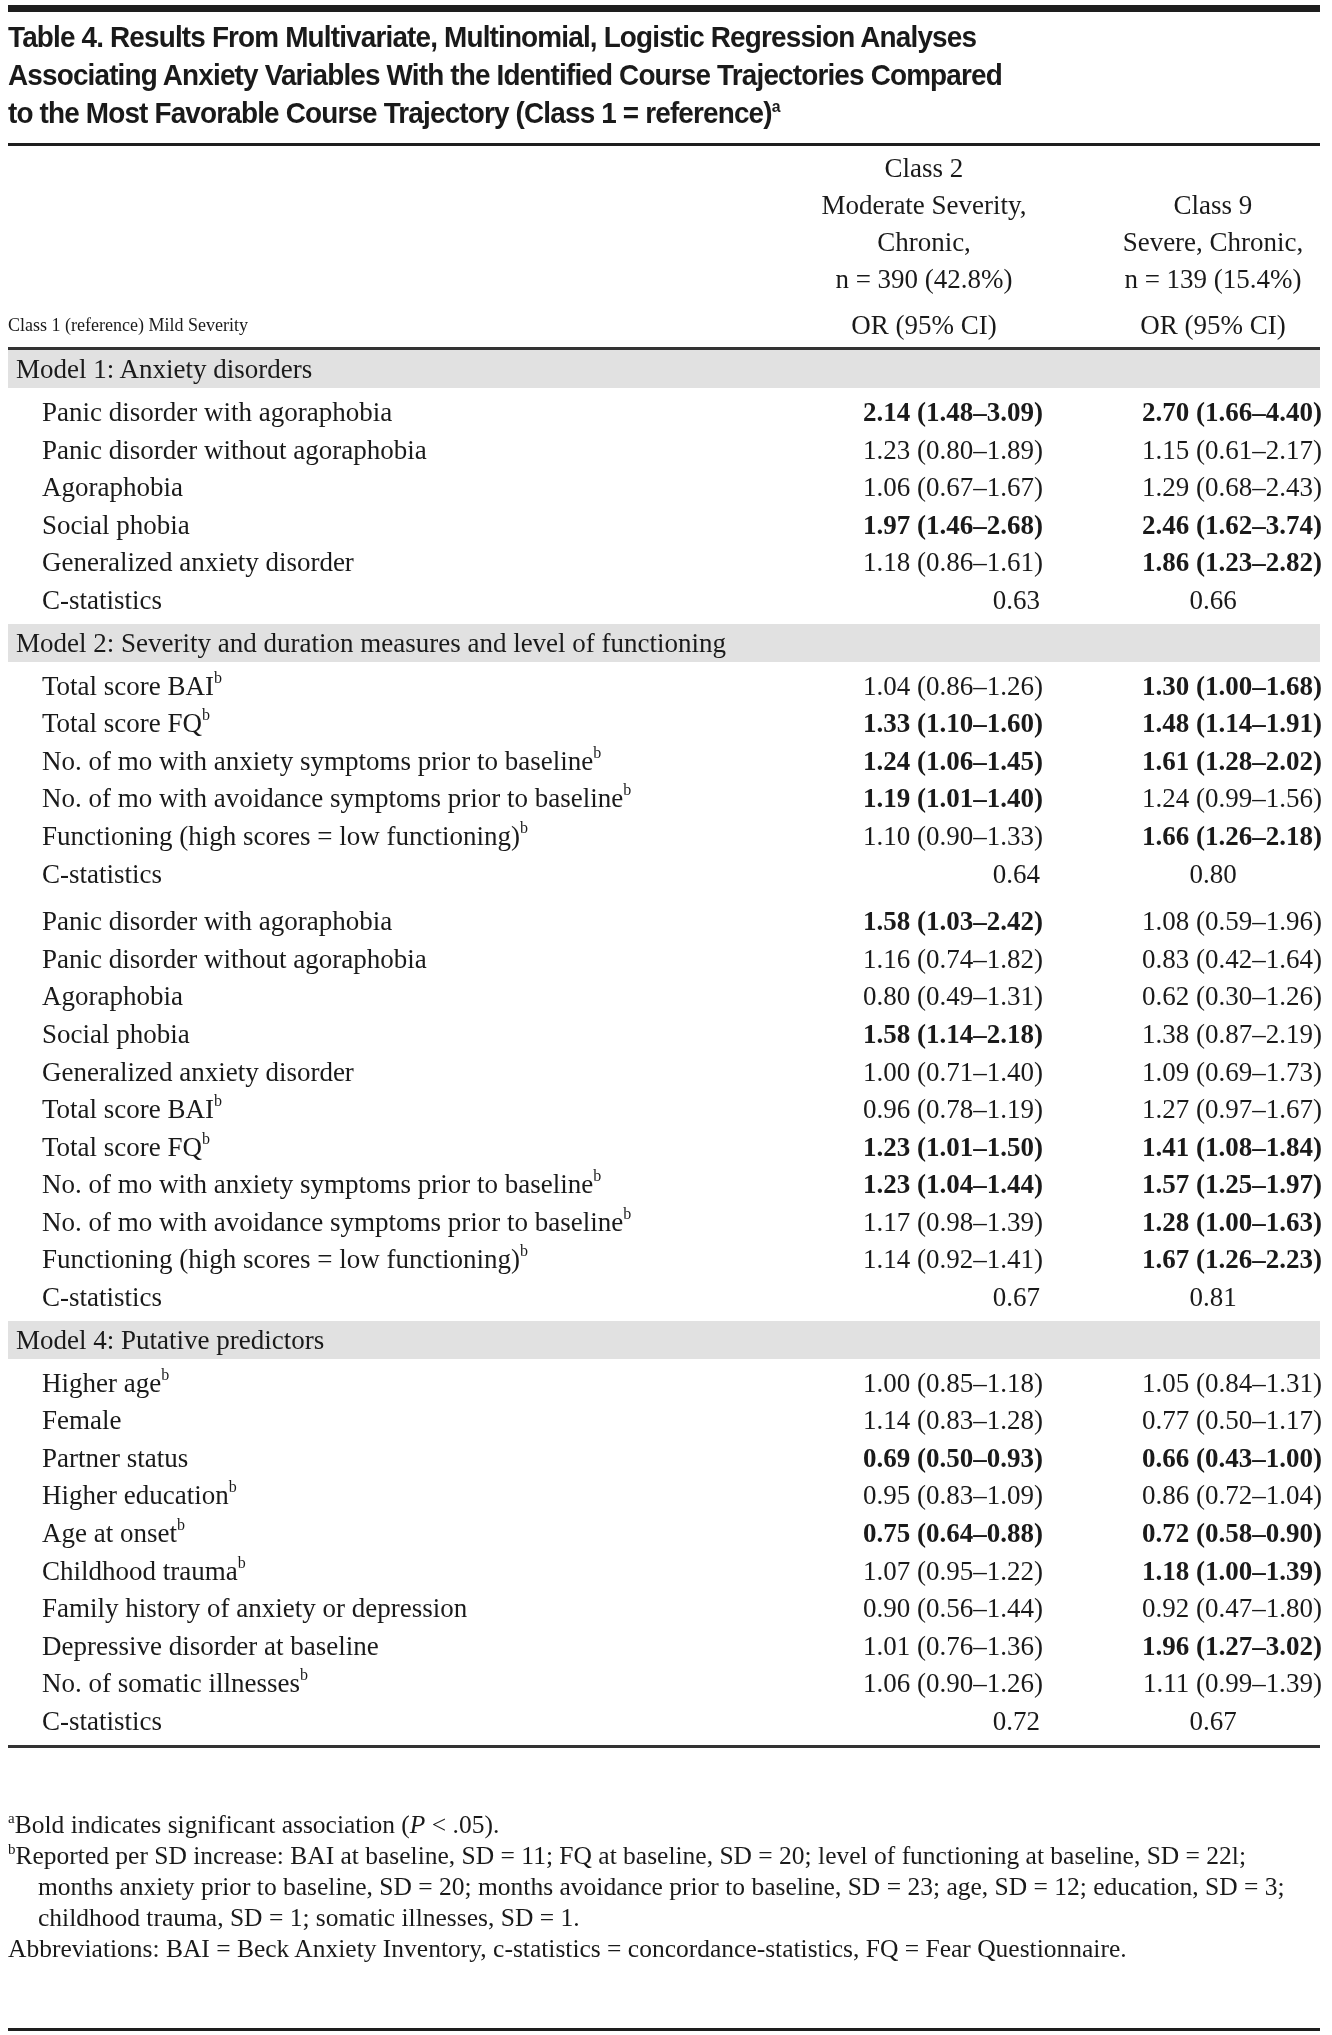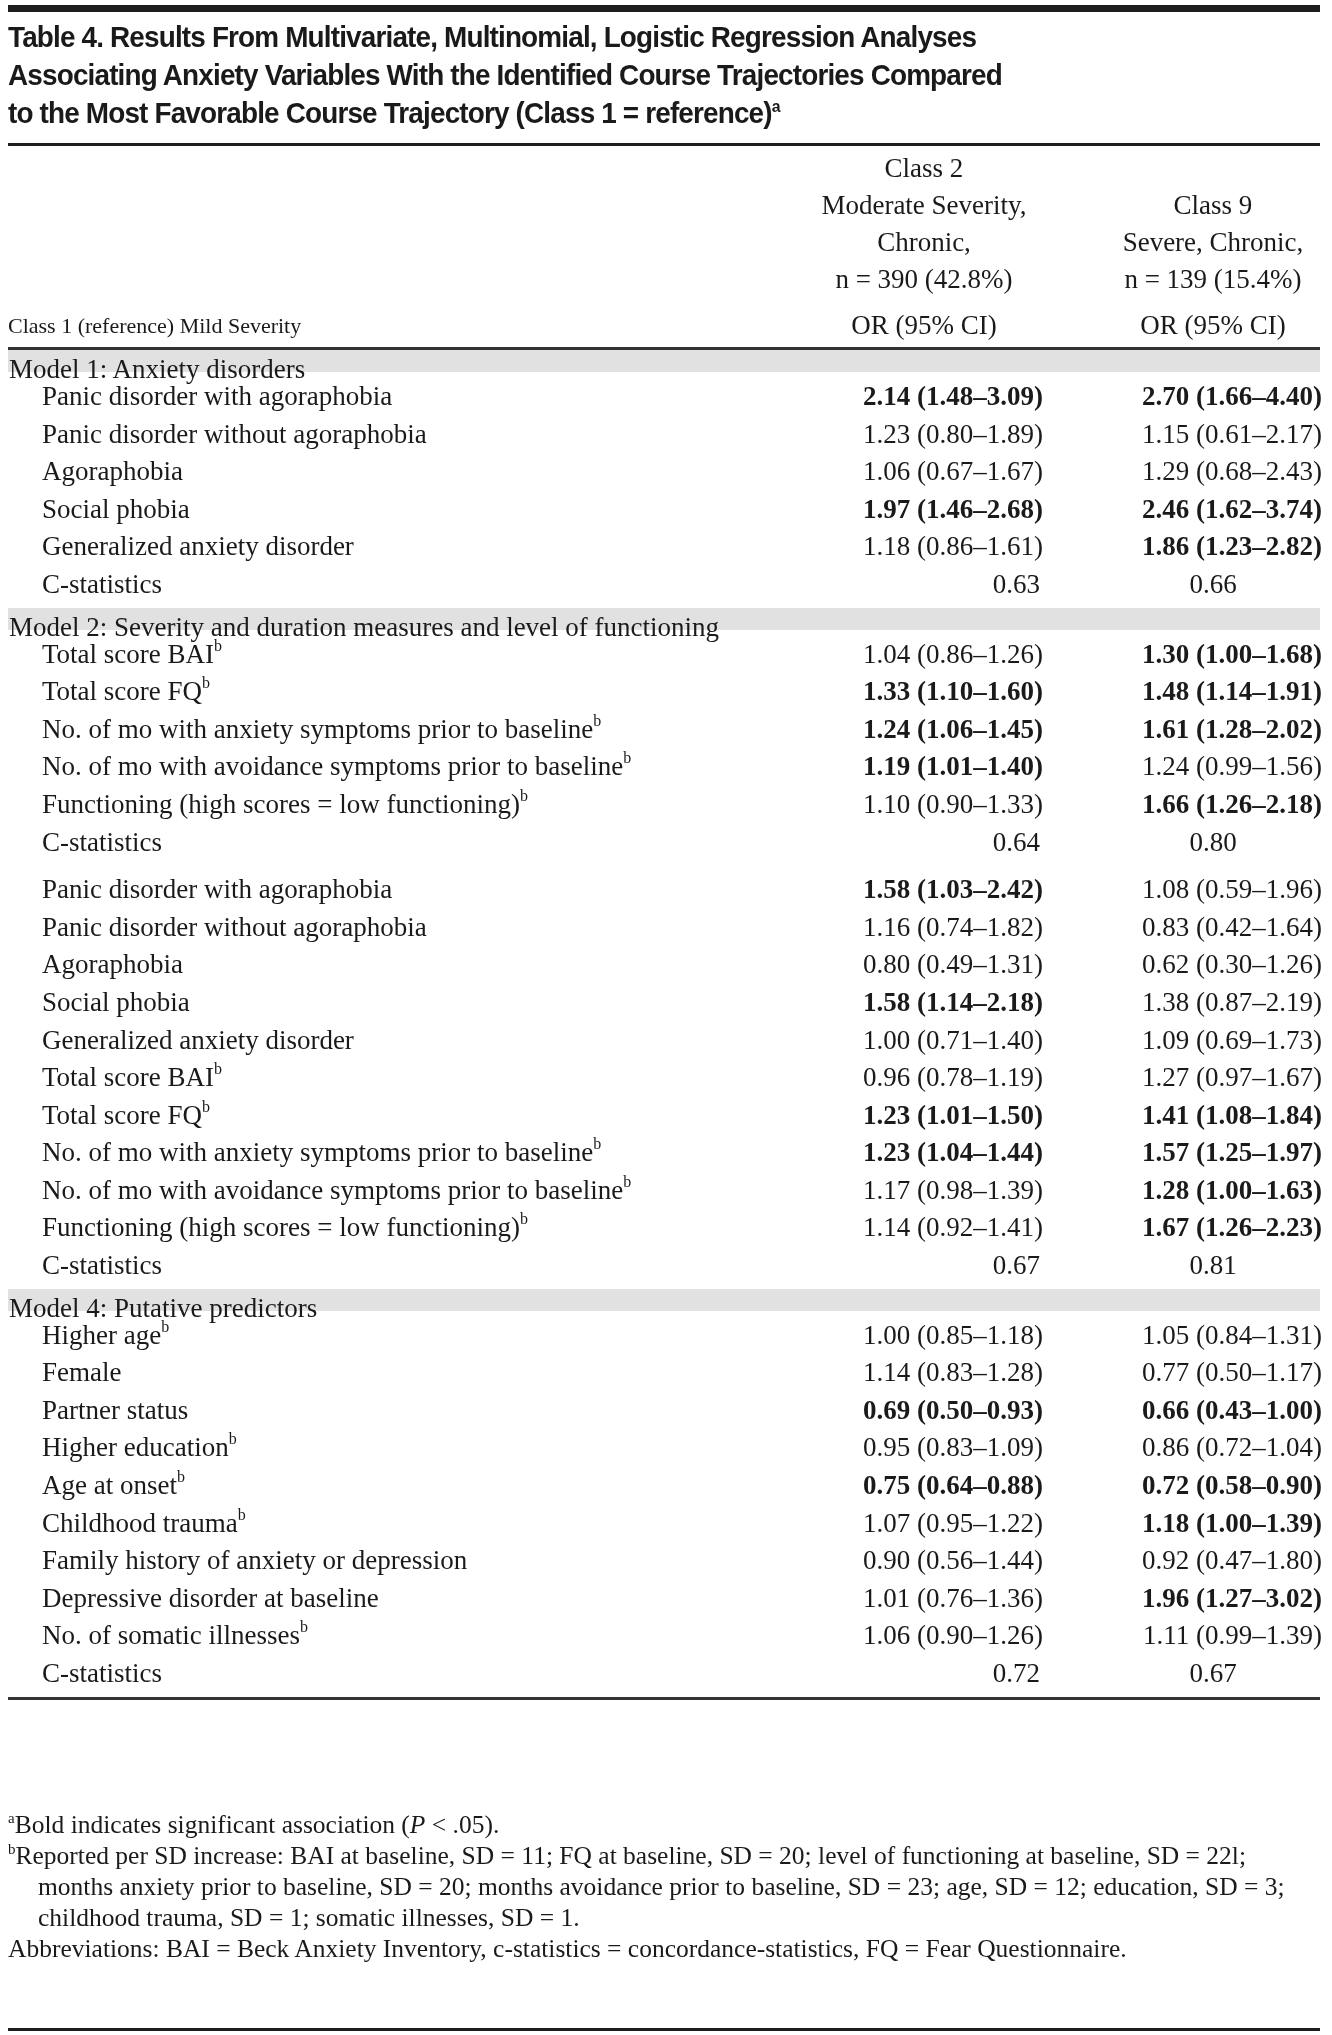--- a/index.html
+++ b/index.html
@@ -7,28 +7,28 @@
   .page { position: absolute; left: 8px; top: 0; width: 1316px; }
   .top-rule { position: absolute; left: 0; top: 5px; width: 1312px; height: 7px; background: #1e1e1e; }
   .title { position: absolute; left: 0; top: 18px; width: 1316px;
            font-family: "Liberation Sans", sans-serif; font-weight: bold; font-size: 30px;
            line-height: 38px; letter-spacing: -0.9px; color: #1a1a1a; transform: scaleX(0.93); transform-origin: left top; width: 1415px; }
   .title sup { font-size: 17px; line-height: 0; }
   .rule-under-title { position: absolute; left: 0; top: 143px; width: 1312px; height: 3px; background: #1e1e1e; }
   .hdr { position: absolute; top: 150px; font-family: "Liberation Serif", serif; font-size: 27px; line-height: 37px; text-align: center; }
   .hdr-c2 { left: 800px; width: 232px; }
   .hdr-c3 { left: 1090px; width: 230px; top: 187px; }
-  .hdr-c1 { position: absolute; left: 0; top: 307px; font-family: "Liberation Serif", serif; font-size: 22px; line-height: 37px; }
+  .hdr-c1 { position: absolute; left: 0; top: 307px; font-family: "Liberation Serif", serif; font-size: 18px; line-height: 37px; }
   .hdr-or { position: absolute; top: 307px; font-family: "Liberation Serif", serif; font-size: 27px; line-height: 37px; text-align: center; }
   .or2 { left: 800px; width: 232px; }
   .or3 { left: 1090px; width: 230px; }
   .rule-under-header { position: absolute; left: 0; top: 347px; width: 1312px; height: 3px; background: #333; }
 
   .table { position: absolute; left: 0; top: 350px; width: 1312px; }
-  .section-head { height: 22px; background: #e1e1e1; font-family: "Liberation Serif", serif; font-size: 27px; line-height: 38px; padding-left: 1px; white-space: nowrap; }
+  .section-head { height: 38px; background: #e1e1e1; font-family: "Liberation Serif", serif; font-size: 27px; line-height: 38px; padding-left: 8px; white-space: nowrap; }
   .row { position: relative; height: 37.6px; font-family: "Liberation Serif", serif; font-size: 27px; line-height: 37.6px; }
   .rows { padding-top: 6px; padding-bottom: 4px; }
   .row .label { position: absolute; left: 34px; white-space: nowrap; }
   .row .label sup { font-size: 16px; line-height: 0; vertical-align: 12px; }
   .row .v2 { position: absolute; right: 277px; white-space: nowrap; }
   .row .v3 { position: absolute; right: -2px; white-space: nowrap; text-align: right; }
   .row .c2 { position: absolute; left: 800px; width: 232px; text-align: right; }
   .row .c3 { position: absolute; left: 1090px; width: 230px; text-align: center; }
   .bold { font-weight: bold; }
   .rule-bottom { height: 3px; background: #333; }

